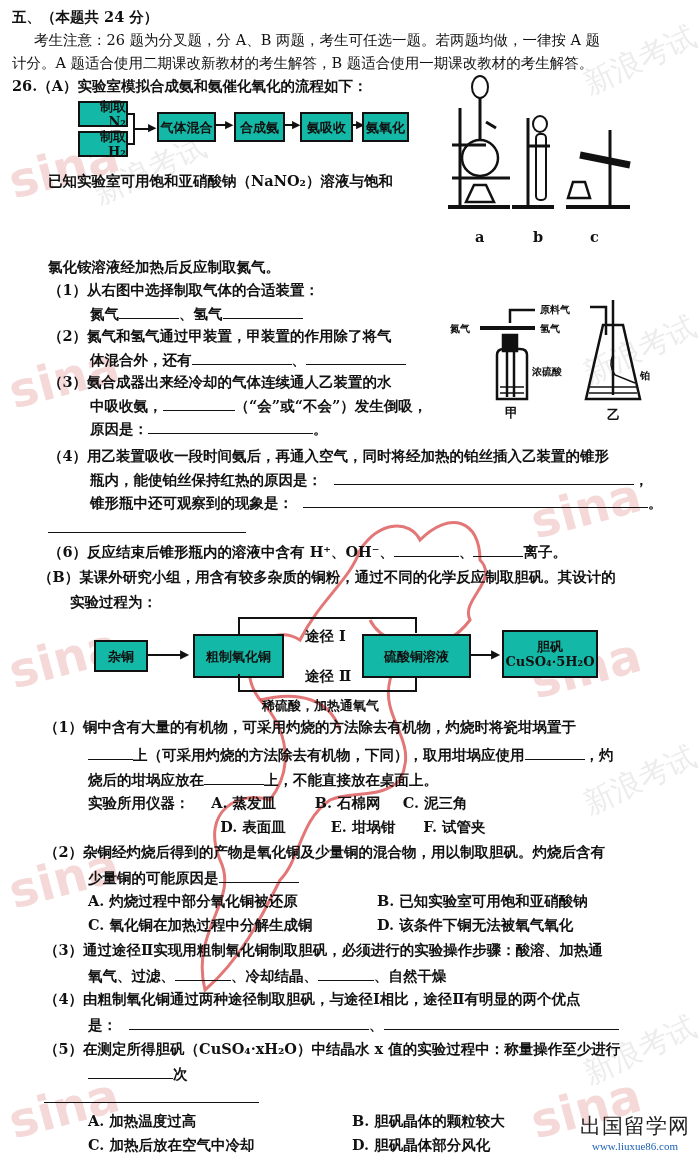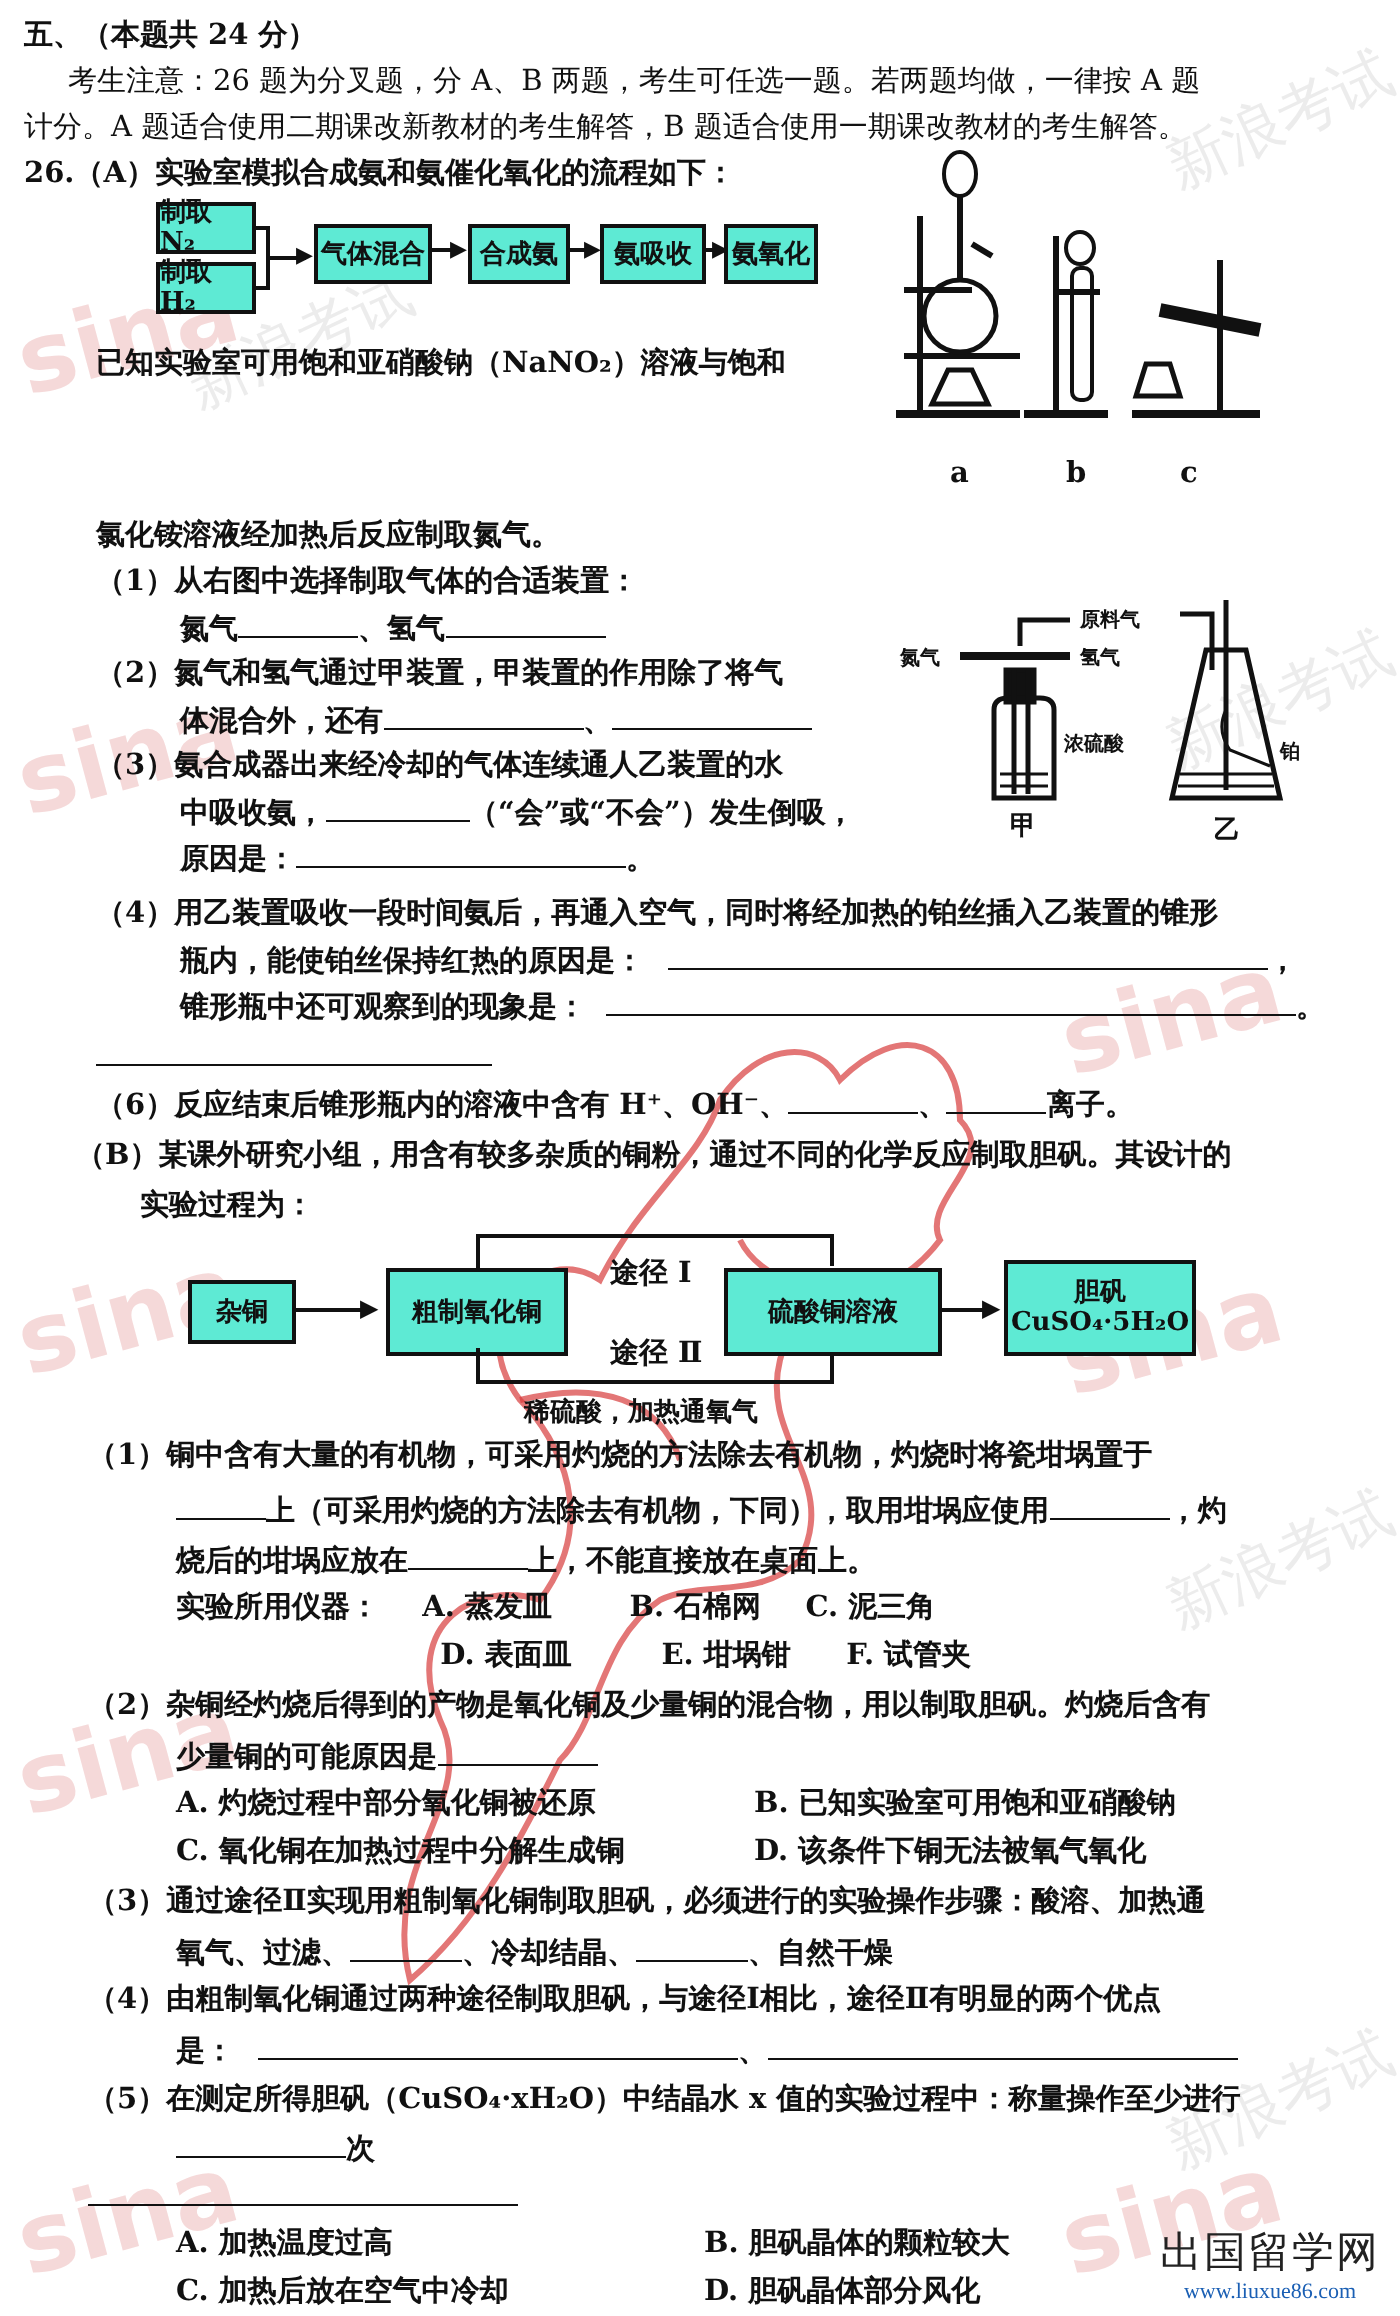--- a/index.html
+++ b/index.html
@@ -1,21 +1,21 @@
 <!DOCTYPE html>
 <html><head>
 <meta charset="utf-8">
 <style>
   html, body { margin:0; padding:0; }
   body { width:700px; height:1158px; background:#fff; position:relative; overflow:hidden;
          font-family:"DejaVu Serif","Liberation Serif",serif; color:#111; font-size:14.5px; }
   .abs { position:absolute; white-space:nowrap; }
   .b { font-weight:bold;text-align:center; }
   .blank { display:inline-block; border-bottom:1px solid #111; height:14px; vertical-align:baseline; }
-  .box { position:absolute; border:2px solid #111; background:#5eead4; display:flex; align-items:center; justify-content:center; font-weight:bold; font-size:13px; text-align:left; line-height:15px; }
+  .box { position:absolute; border:2px solid #111; background:#14b8a6; display:flex; align-items:center; justify-content:center; font-weight:bold; font-size:13px; text-align:right; line-height:15px; }
   .line { position:absolute; background:#111; }
   .wm { position:absolute; color:rgba(220,120,120,0.28); font-weight:bold; font-family:"DejaVu Sans",sans-serif; white-space:nowrap; pointer-events:none; }
   .wm2 { position:absolute; color:rgba(150,150,150,0.18); font-family:"DejaVu Sans",sans-serif; font-size:30px; white-space:nowrap; pointer-events:none; transform:rotate(-25deg); }
   svg { position:absolute; overflow:visible; }
   .logo { position:absolute; right:10px; bottom:6px; text-align:center; }
 </style>
 </head>
 <body>
 
 <div class="wm" style="left:8px;top:140px;font-size:48px;transform:rotate(-15deg)">sina</div>

